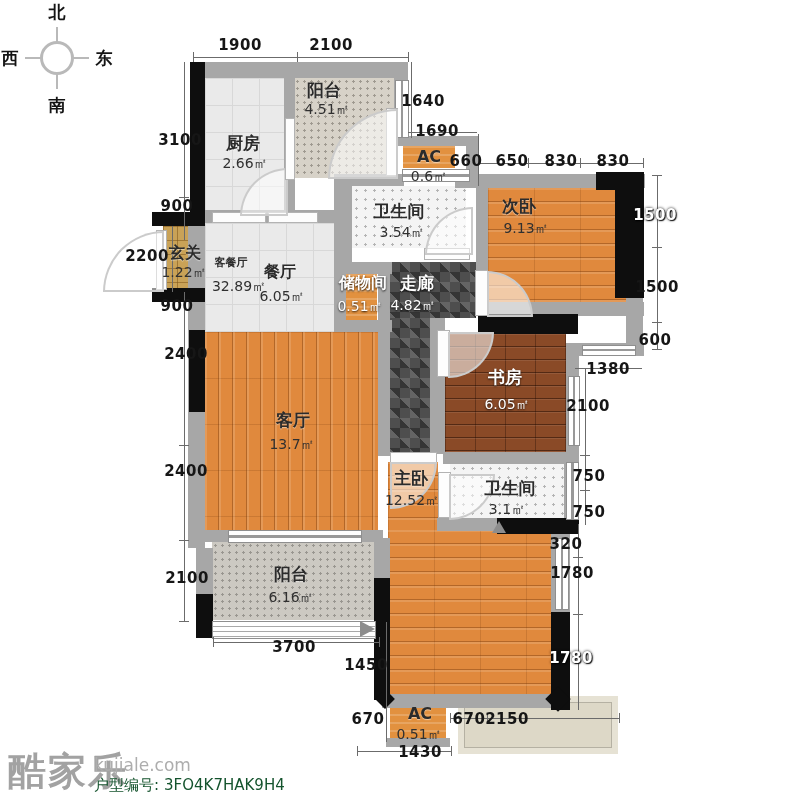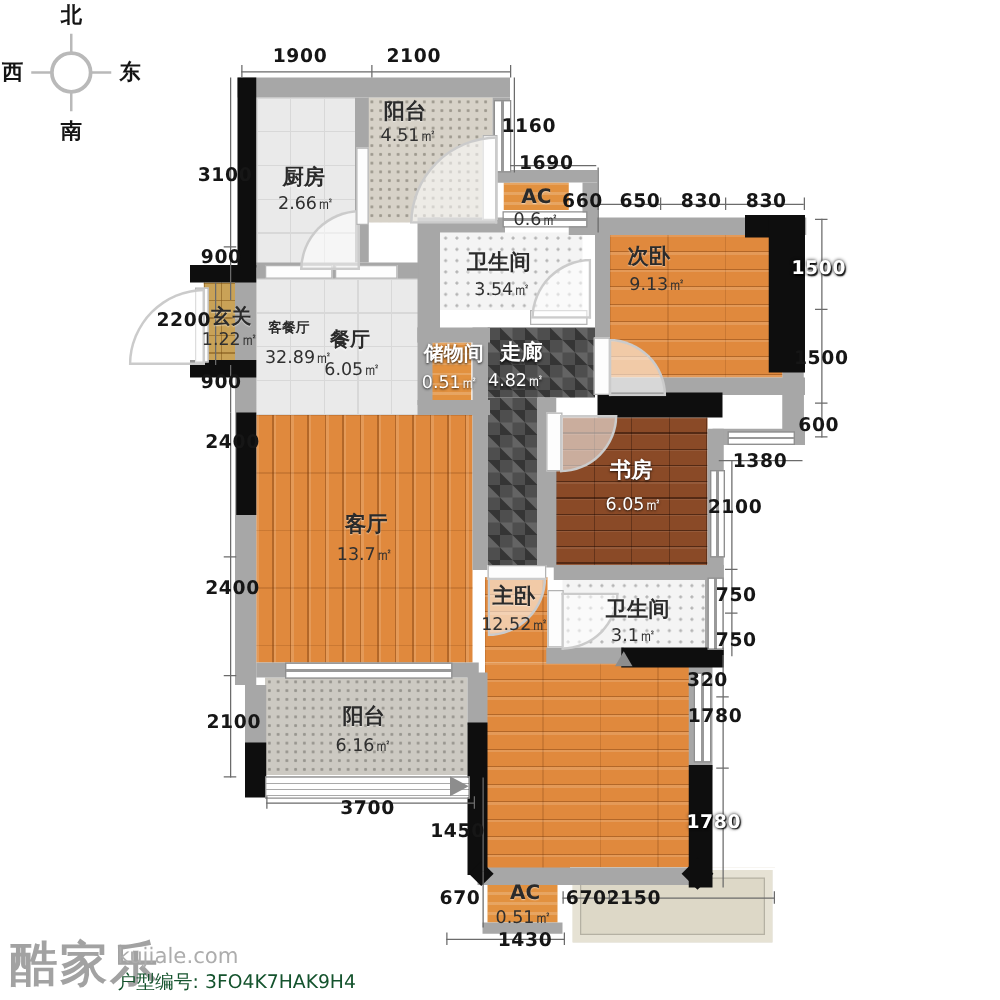--- a/index.html
+++ b/index.html
@@ -207,21 +207,21 @@
   <div class="dl" style="left:450px;top:718px;width:170px"></div>
   <div class="tk" style="left:450px;top:713px;width:1px;height:10px"></div>
   <div class="tk" style="left:487px;top:713px;width:1px;height:10px"></div>
   <div class="tk" style="left:619px;top:713px;width:1px;height:10px"></div>
   <div class="dl" style="left:357px;top:751px;width:95px"></div>
   <div class="tk" style="left:357px;top:746px;width:1px;height:10px"></div>
   <div class="tk" style="left:451px;top:746px;width:1px;height:10px"></div>
 
   <div class="dim" style="left:240px;top:45px">1900</div>
   <div class="dim" style="left:331px;top:45px">2100</div>
-  <div class="dim" style="left:423px;top:101px">1160</div>
+  <div class="dim" style="left:423px;top:101px">1640</div>
   <div class="dim" style="left:437px;top:131px">1690</div>
   <div class="dim" style="left:466px;top:161px">660</div>
   <div class="dim" style="left:512px;top:161px">650</div>
   <div class="dim" style="left:561px;top:161px">830</div>
   <div class="dim" style="left:613px;top:161px">830</div>
   <div class="dim" style="left:180px;top:140px">3100</div>
   <div class="dim" style="left:177px;top:206px">900</div>
   <div class="dim" style="left:147px;top:256px">2200</div>
   <div class="dim" style="left:177px;top:306px">900</div>
   <div class="dim" style="left:186px;top:354px">2400</div>

